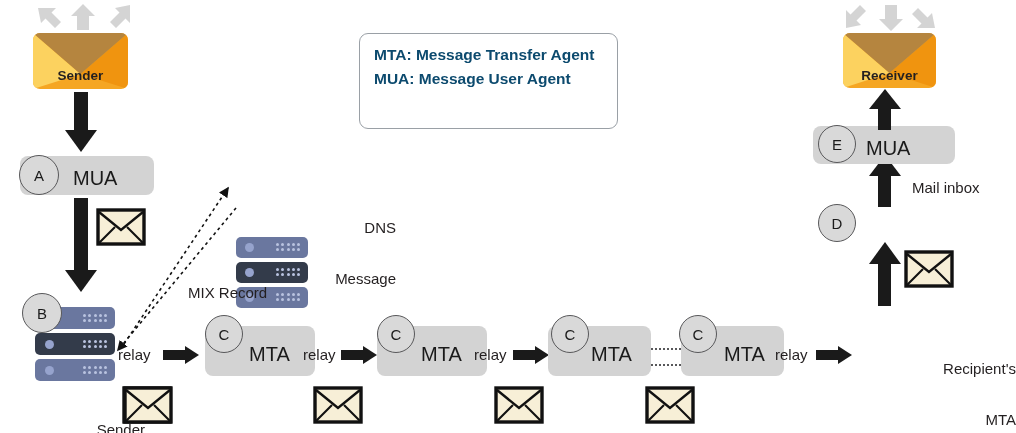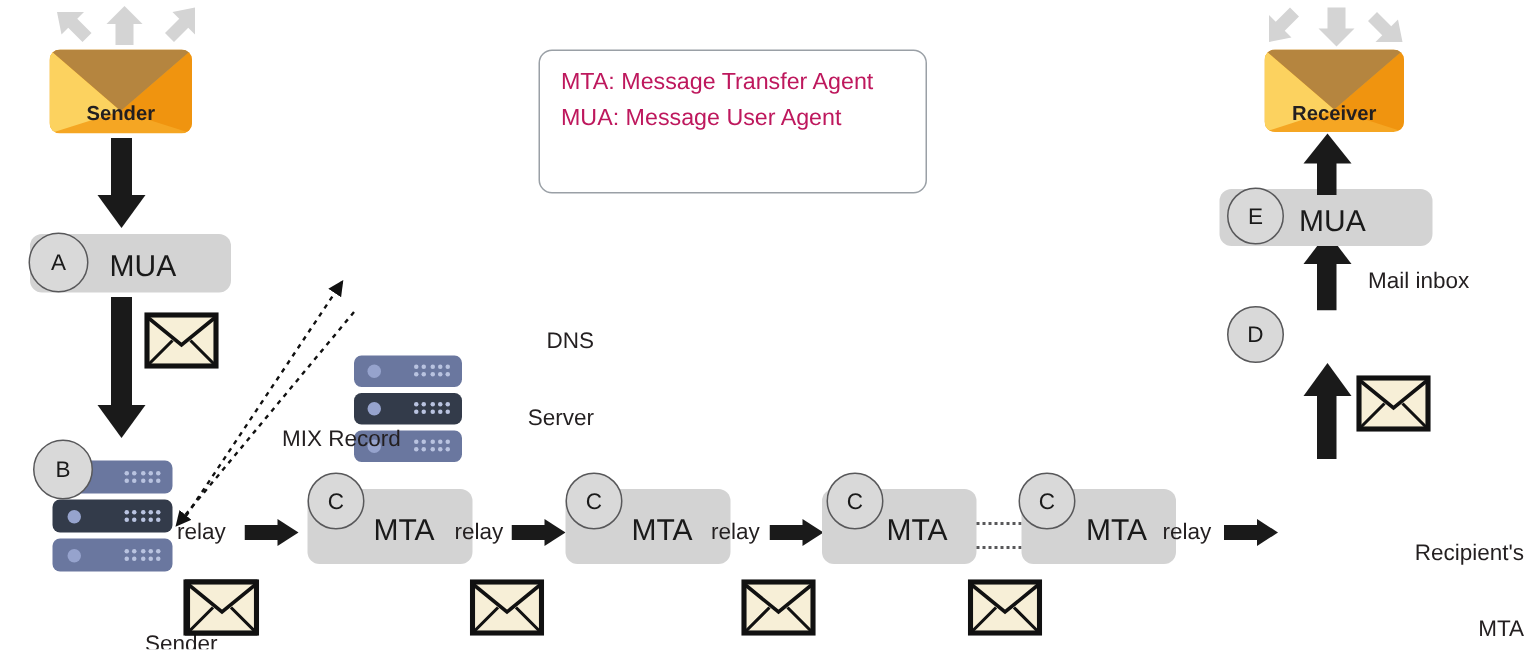--- a/index.html
+++ b/index.html
@@ -31,24 +31,25 @@
 
   
   .legend {
     border: 1.4px solid #9aa0a6;
     border-radius: 9px;
     background: #ffffff;
     padding: 9px 14px 10px 14px;
     box-sizing: border-box;
   }
   .legend-line {
-    color: #be185d;
+    color: #0c4a6e;
     font-size: 15.5px;
     line-height: 24px;
     white-space: pre;
+    font-weight: bold;
   }
 
   
   .node {
     background: #d3d3d3;
     border-radius: 8px;
     box-sizing: border-box;
   }
   .node-text {
     position: absolute;
@@ -281,21 +282,21 @@
           <i></i>
           <i></i>
           <i></i>
           <i></i>
           <i></i>
         </span>
     </div>
   </div>
   <div class="abs lbl" style="left:316px; top:185px; width:80px;">
     <div>DNS</div>
-    <div>Server</div>
+    <div>Message</div>
   </div>
 
   <div class="abs" style="left:110px; top:178px;">
     <svg width="130" height="175" viewBox="0 0 130 175">
       <defs>
         <marker id="dotArrow" markerWidth="7" markerHeight="7" refX="5.5" refY="3.2" orient="auto">
           <path d="M0,0 L6.5,3.2 L0,6.4 Z" fill="#111111"></path>
         </marker>
       </defs>
 

